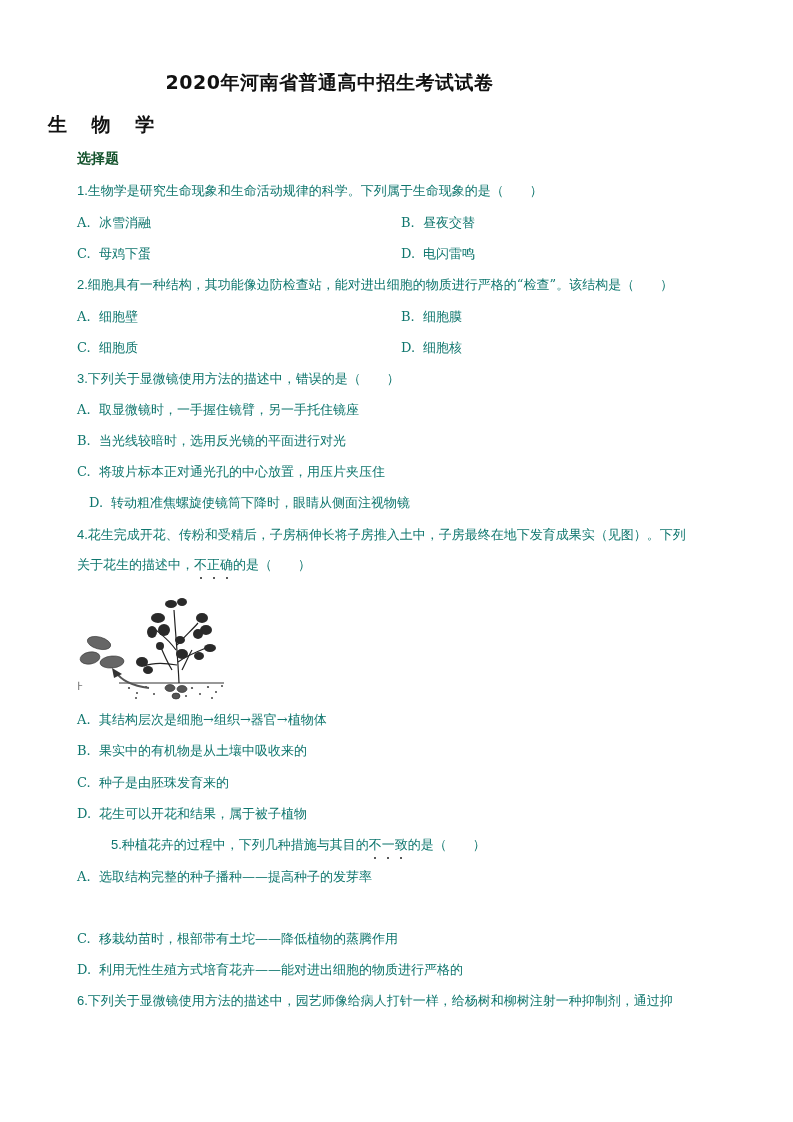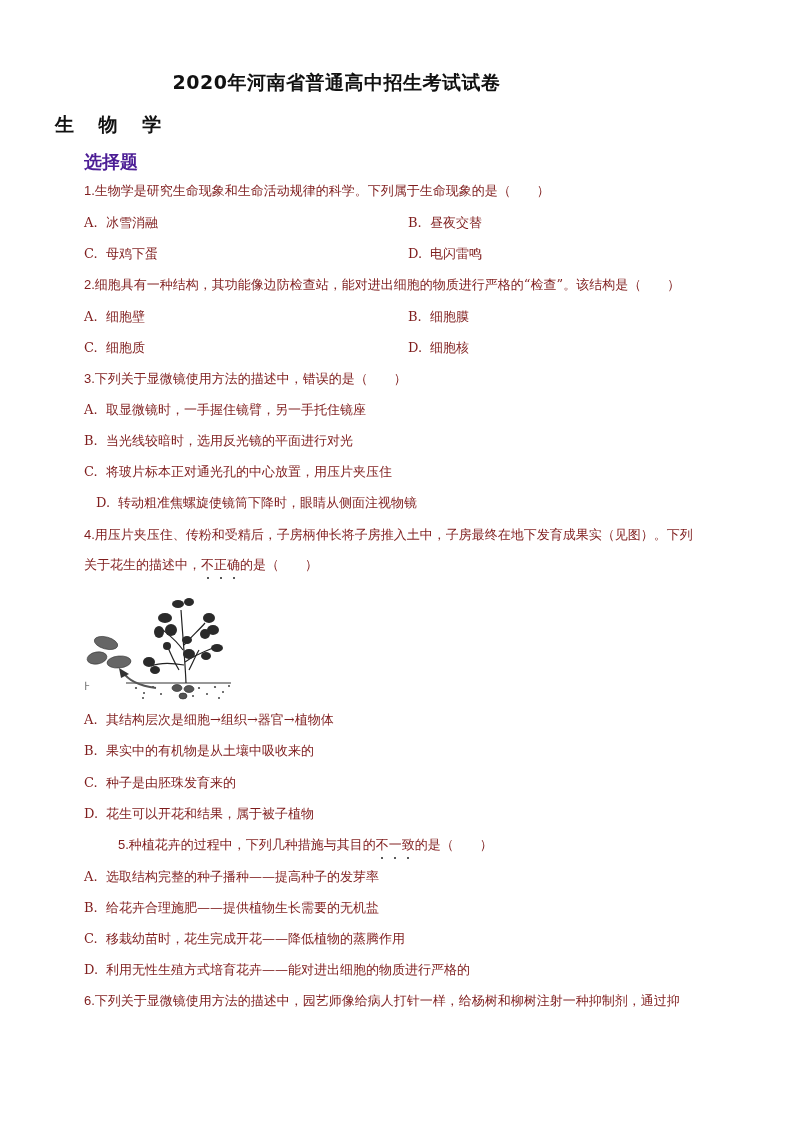--- a/index.html
+++ b/index.html
@@ -9,21 +9,21 @@
       background: #ffffff;
       overflow: hidden;
     }
     body {
       position: relative;
       font-family: "DejaVu Serif", "Liberation Serif", serif;
       color: #1a1a1a;
     }
     .page {
       position: absolute;
-      left: 11px; top: 0;
+      left: 4px; top: 0;
       width: 651px;
       height: 1122px;
     }
     .title {
       position: absolute;
       left: 0; right: 0;
       top: 70px;
       text-align: center;
       font-family: "DejaVu Sans", "Liberation Sans", sans-serif;
       font-weight: bold;
@@ -42,30 +42,30 @@
       letter-spacing: 9px;
       color: #111;
       margin-left: 44px;
     }
     .section-heading {
       position: absolute;
       left: 73px;
       top: 150px;
       font-family: "DejaVu Sans", "Liberation Sans", sans-serif;
       font-weight: bold;
-      font-size: 18px;
-      color: #4c1d95;
+      font-size: 14px;
+      color: #14532d;
     }
     .line {
       position: absolute;
       left: 73px;
       font-size: 13px;
       line-height: 18px;
       white-space: nowrap;
-      color: #7f1d1d;
+      color: #0f766e;
     }
     .line.col2 { left: 397px; }
     .qnum {
       font-family: "Liberation Sans", sans-serif;
     }
     .opt-letter {
       display: inline-block;
       width: 22px;
     }
     .emph {
@@ -142,21 +142,21 @@
     <span class="opt-letter">B.</span><span>当光线较暗时，选用反光镜的平面进行对光</span>
   </div>
   <div class="line" style="top:463px;">
     <span class="opt-letter">C.</span><span>将玻片标本正对通光孔的中心放置，用压片夹压住</span>
   </div>
   <div class="line" style="top:494px;margin-left:12px;">
     <span class="opt-letter">D.</span><span>转动粗准焦螺旋使镜筒下降时，眼睛从侧面注视物镜</span>
   </div>
 
   <div class="line" style="top:526px;">
-    <span class="qnum">4.</span><span>用压片夹压住、传粉和受精后，子房柄伸长将子房推入土中，子房最终在地下发育成果实（见图）。下列</span>
+    <span class="qnum">4.</span><span>花生完成开花、传粉和受精后，子房柄伸长将子房推入土中，子房最终在地下发育成果实（见图）。下列</span>
   </div>
   <div class="line" style="top:556px;">
     <span>关于花生的描述中，</span><span class="emph">不</span><span class="emph">正</span><span class="emph">确</span><span>的是（　　）</span>
   </div>
 
   <svg class="figure" viewBox="0 0 160 110" aria-label="花生植株与果实示意图">
 
     <line x1="45" y1="93" x2="150" y2="93" stroke="#333" stroke-width="1.2"></line>
 
     <g fill="#444">
@@ -231,25 +231,22 @@
   <div class="line" style="top:805px;">
     <span class="opt-letter">D.</span><span>花生可以开花和结果，属于被子植物</span>
   </div>
 
   <div class="line" style="top:836px;margin-left:34px;">
     <span class="qnum">5.</span><span>种植花卉的过程中，下列几种措施与其目的</span><span class="emph">不</span><span class="emph">一</span><span class="emph">致</span><span>的是（　　）</span>
   </div>
   <div class="line" style="top:868px;">
     <span class="opt-letter">A.</span><span>选取结构完整的种子播种——提高种子的发芽率</span>
   </div>
-  <div class="line" style="top:899px;">
-    <span class="opt-letter">B.</span><span>给花卉合理施肥——提供植物生长需要的无机盐</span>
-  </div>
   <div class="line" style="top:930px;">
-    <span class="opt-letter">C.</span><span>移栽幼苗时，花生完成开花——降低植物的蒸腾作用</span>
+    <span class="opt-letter">C.</span><span>移栽幼苗时，根部带有土坨——降低植物的蒸腾作用</span>
   </div>
   <div class="line" style="top:961px;">
     <span class="opt-letter">D.</span><span>利用无性生殖方式培育花卉——能对进出细胞的物质进行严格的</span>
   </div>
 
   <div class="line" style="top:992px;">
     <span class="qnum">6.</span><span>下列关于显微镜使用方法的描述中，园艺师像给病人打针一样，给杨树和柳树注射一种抑制剂，通过抑</span>
   </div>
 
 </div>

